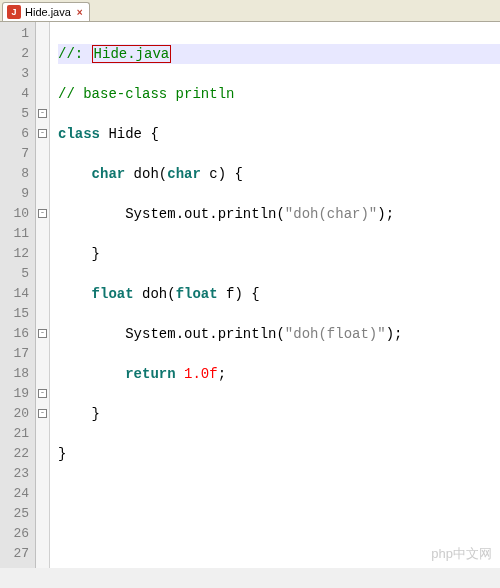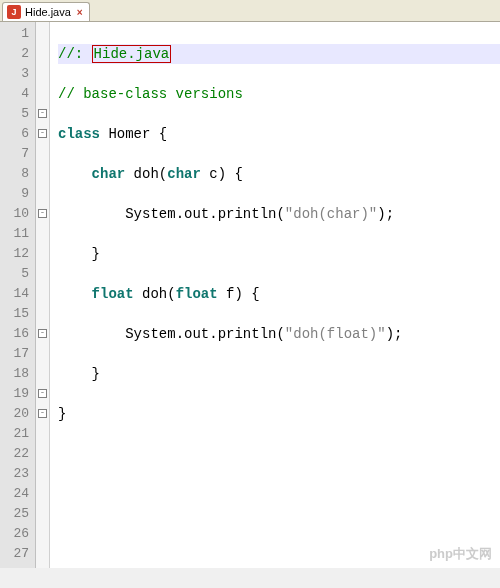--- a/index.html
+++ b/index.html
@@ -107,21 +107,21 @@
     .c-string  { color: #808080; }
     .c-number  { color: #ff0000; }
     .c-char    { color: #808080; }
     .watermark {
       position: absolute;
       right: 8px;
       bottom: 4px;
       font-family: Arial, sans-serif;
       font-size: 13px;
       color: #cccccc;
-      font-weight: bold;
+      font-weight: normal;
     }
   </style>
 </head>
 <body>
 
 <div class="tabs">
   <div class="tab">
     <span class="tab-icon">J</span>
     <span>Hide.java</span>
     <span class="tab-close">×</span>
@@ -184,27 +184,28 @@
     <div>&nbsp;</div>
     <div>&nbsp;</div>
     <div>&nbsp;</div>
     <div>&nbsp;</div>
     <div>&nbsp;</div>
     <div>&nbsp;</div>
   </div>
 
   <div class="code">
 <div class="line current"><span class="c-comment"><span>//: </span><span class="box-highlight">Hide.java</span></span></div>
-<div class="line"><span class="c-comment">// base-class versions</span></div>
-<div class="line"><span class="c-keyword">class</span><span> Homer {</span></div>
+<div class="line"><span class="c-comment">// base-class println</span></div>
+<div class="line"><span class="c-keyword">class</span><span> Hide {</span></div>
 <div class="line"><span>    </span><span class="c-keyword">char</span><span> doh(</span><span class="c-keyword">char</span><span> c) {</span></div>
 <div class="line"><span>        </span><span>System.out.println(</span><span class="c-string">"doh(char)"</span><span>);</span></div>
 <div class="line"><span>    </span><span>}</span></div>
 <div class="line"><span>    </span><span class="c-keyword">float</span><span> doh(</span><span class="c-keyword">float</span><span> f) {</span></div>
 <div class="line"><span>        </span><span>System.out.println(</span><span class="c-string">"doh(float)"</span><span>);</span></div>
+<div class="line"><span>        </span><span class="c-keyword">return</span><span> </span><span class="c-number">1.0f</span><span>;</span></div>
 <div class="line"><span>    </span><span>}</span></div>
 <div class="line"><span>}</span></div>
 
 
 
 
 
 
 
 

